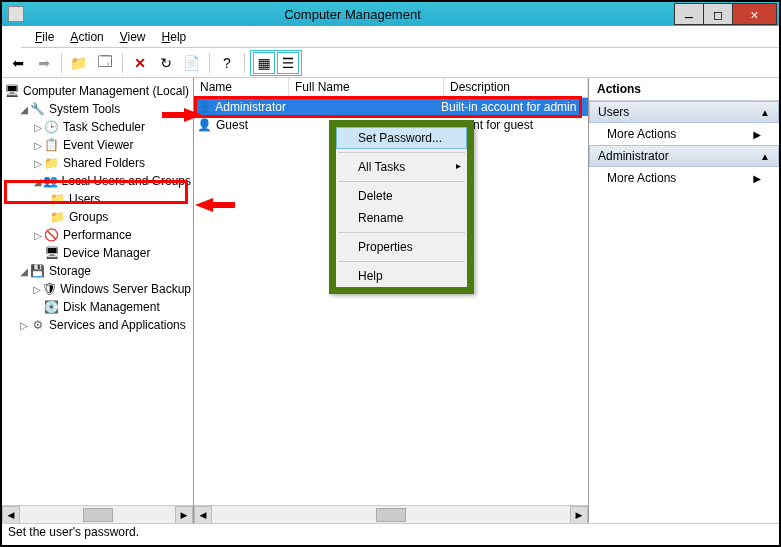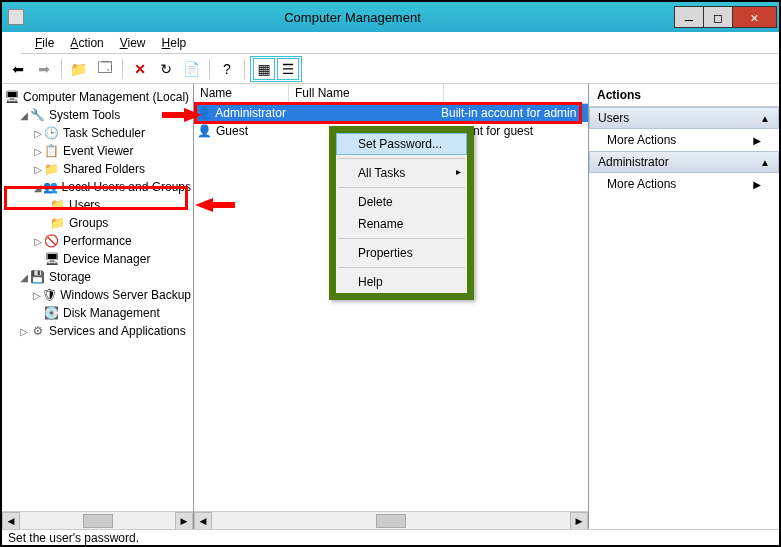--- a/index.html
+++ b/index.html
@@ -1,19 +1,19 @@
 <!DOCTYPE html>
 <html><head>
 <meta charset="utf-8">
 <style>
 * { box-sizing: border-box; margin: 0; padding: 0; font-family: "Segoe UI", Tahoma, sans-serif; font-size: 12px; }
 body { background: #fff; width: 781px; height: 547px; overflow: hidden; border: 2px solid #000; position: relative; }
 
 
-.titlebar { height: 30px; background: linear-gradient(#39c1d7, #2aaed0); display: flex; align-items: center; position: relative; }
+.titlebar { height: 24px; background: linear-gradient(#39c1d7, #2aaed0); display: flex; align-items: center; position: relative; }
 .titlebar .icon { width: 16px; height: 16px; margin: 0 6px; background: #e0e0e0; border: 1px solid #888; }
 .titlebar .title { flex: 1; text-align: center; color: #000; font-size: 13px; }
 .winbtns { display: flex; height: 22px; margin-right: 2px; }
 .winbtn { width: 30px; border: 1px solid #333; display: flex; align-items: center; justify-content: center; font-family: monospace; font-size: 13px; background: #d8d8d8; margin-left: -1px; }
 .winbtn.close { background: #c84030; color: #fff; width: 45px; }
 .winbtn.min::before { content: "─"; position:relative; top:3px;}
 .winbtn.max::before { content: "□"; }
 .winbtn.close::before { content: "✕"; }
 
 
@@ -206,20 +206,21 @@
           <div class="thumb"></div>
         </div>
       <div class="sbtn">▶</div>
     </div>
   </div>
 
   <div class="panel list-panel">
     <div class="list-header">
       <div class="lh name">Name</div>
       <div class="lh full">Full Name</div>
+      <div class="lh desc">Description</div>
     </div>
     <div class="list-body">
       <div class="lrow sel">
         <div class="lc-name">
             <span class="uicon">👤</span>
             <span>Administrator</span>
           </div>
         <div class="lc-full"></div>
         <div class="lc-desc">Built-in account for admin</div>
       </div>

